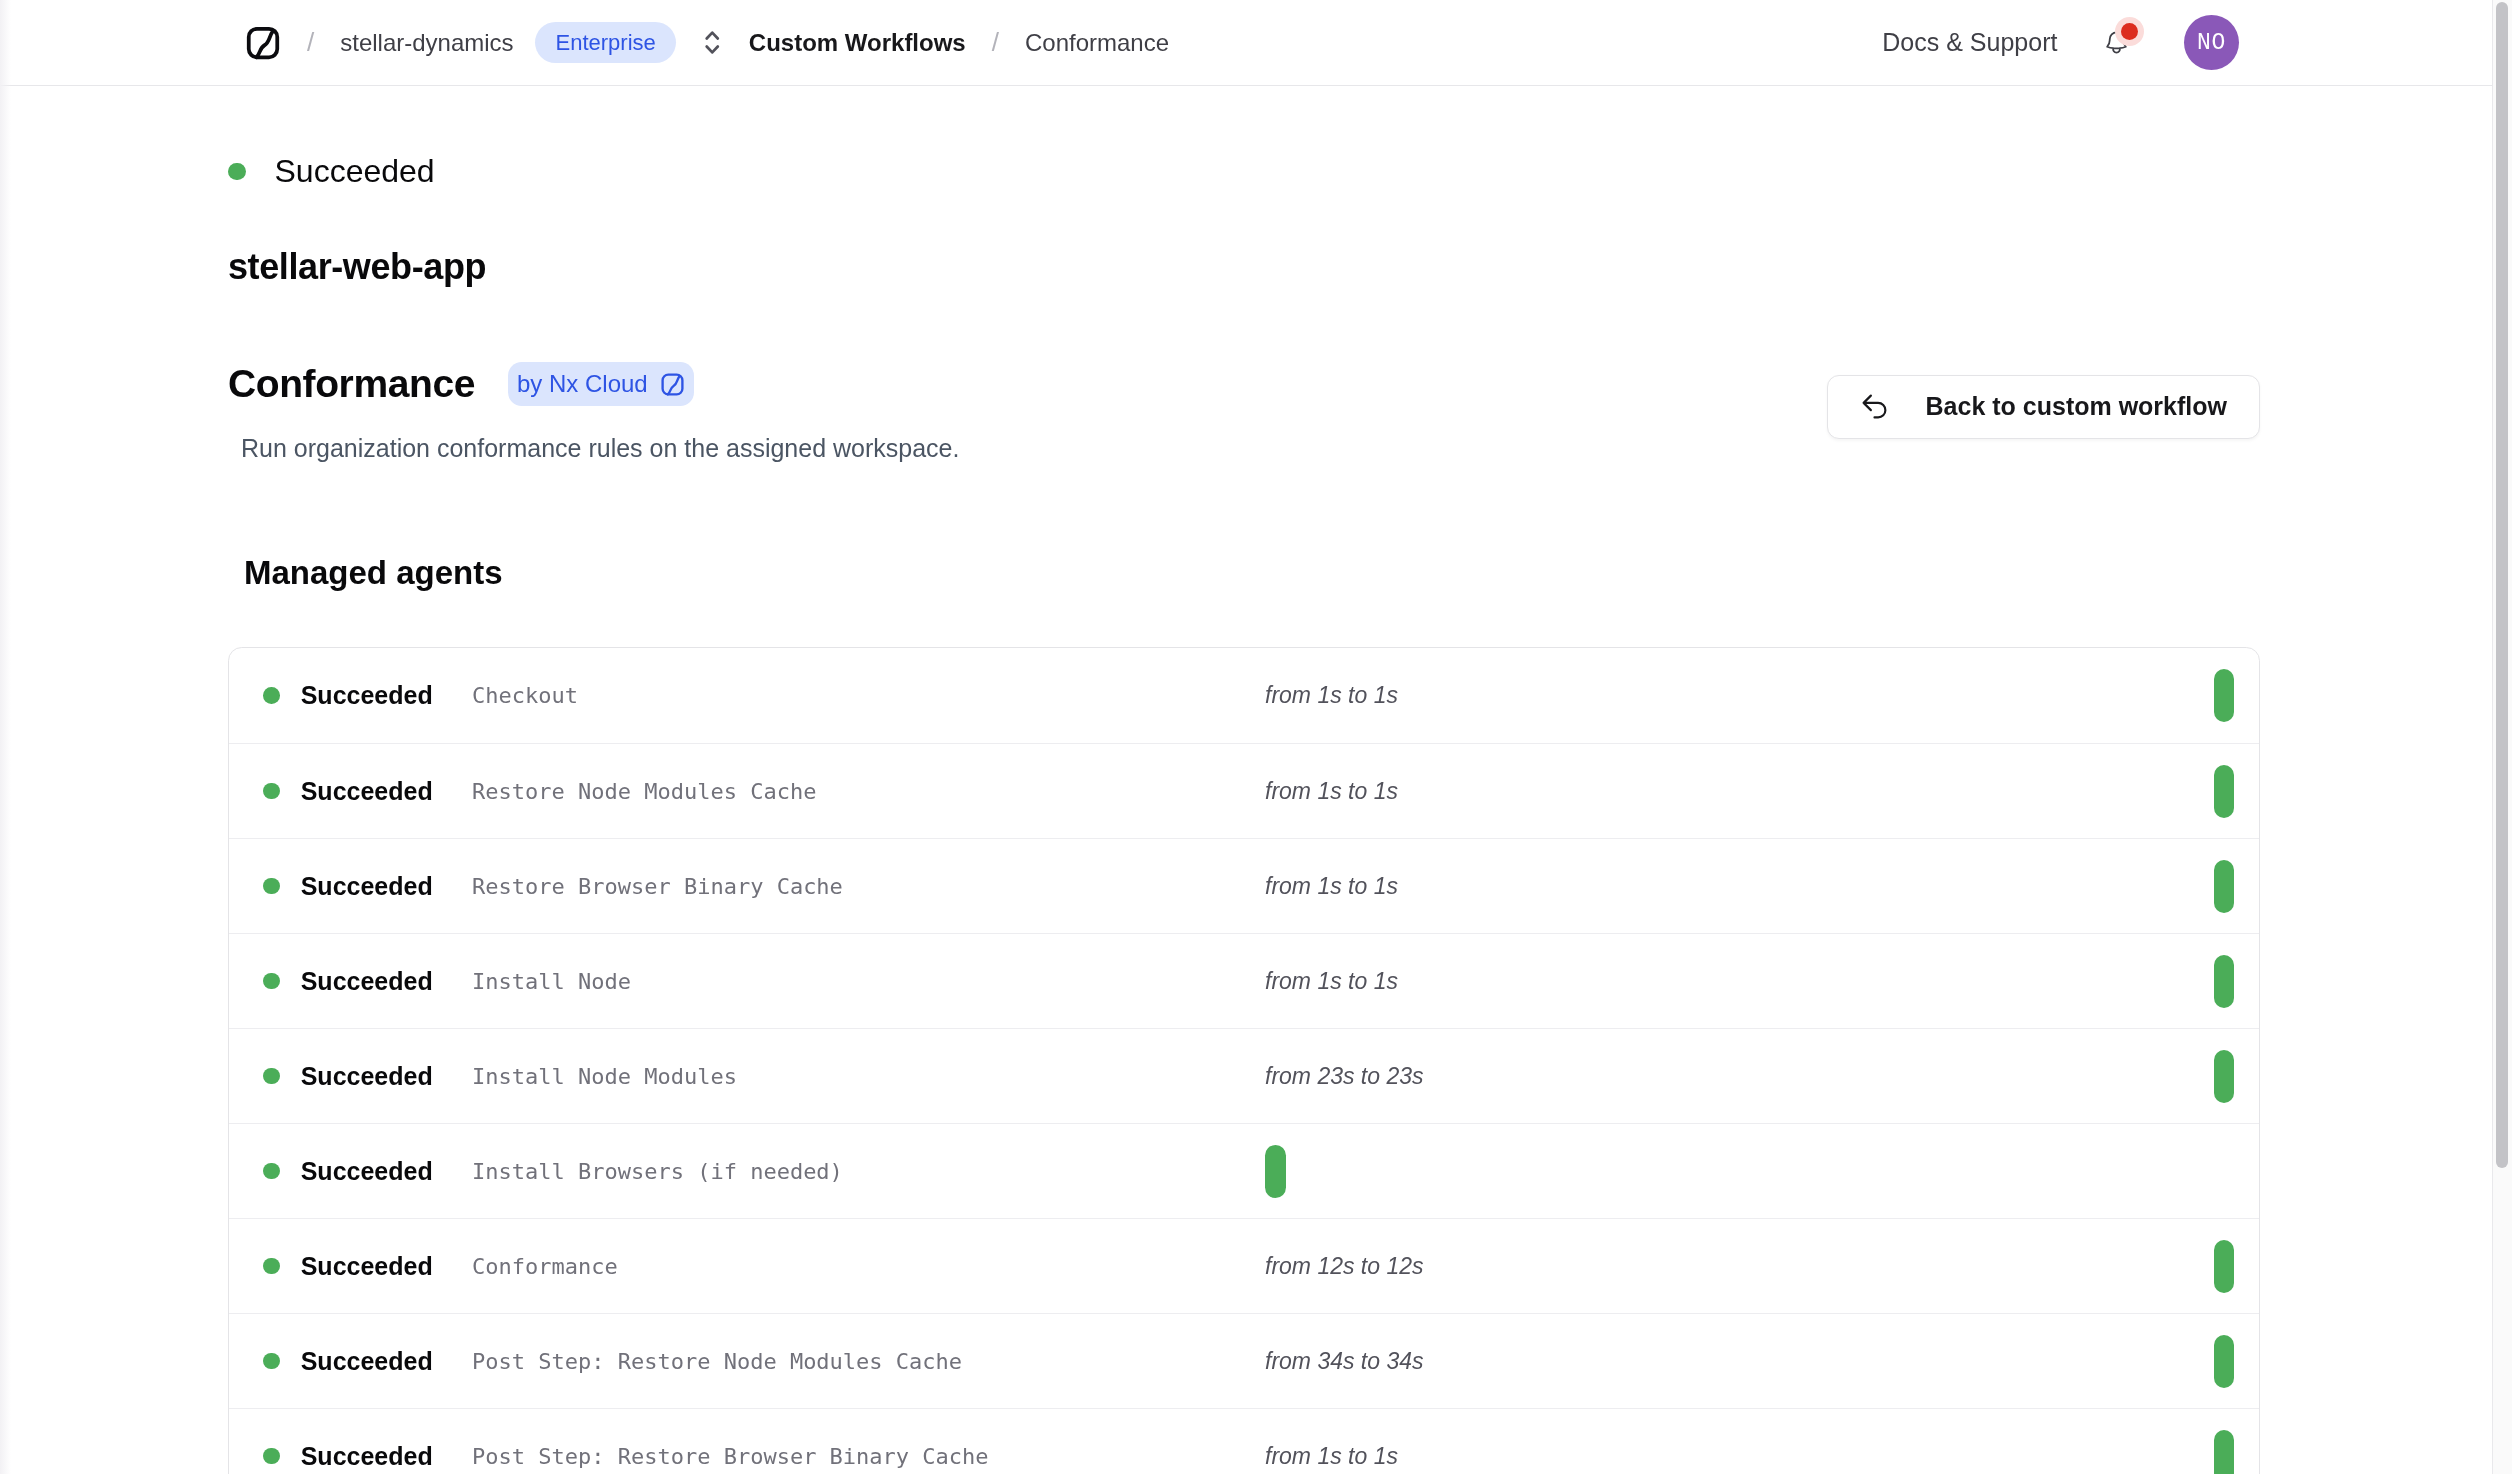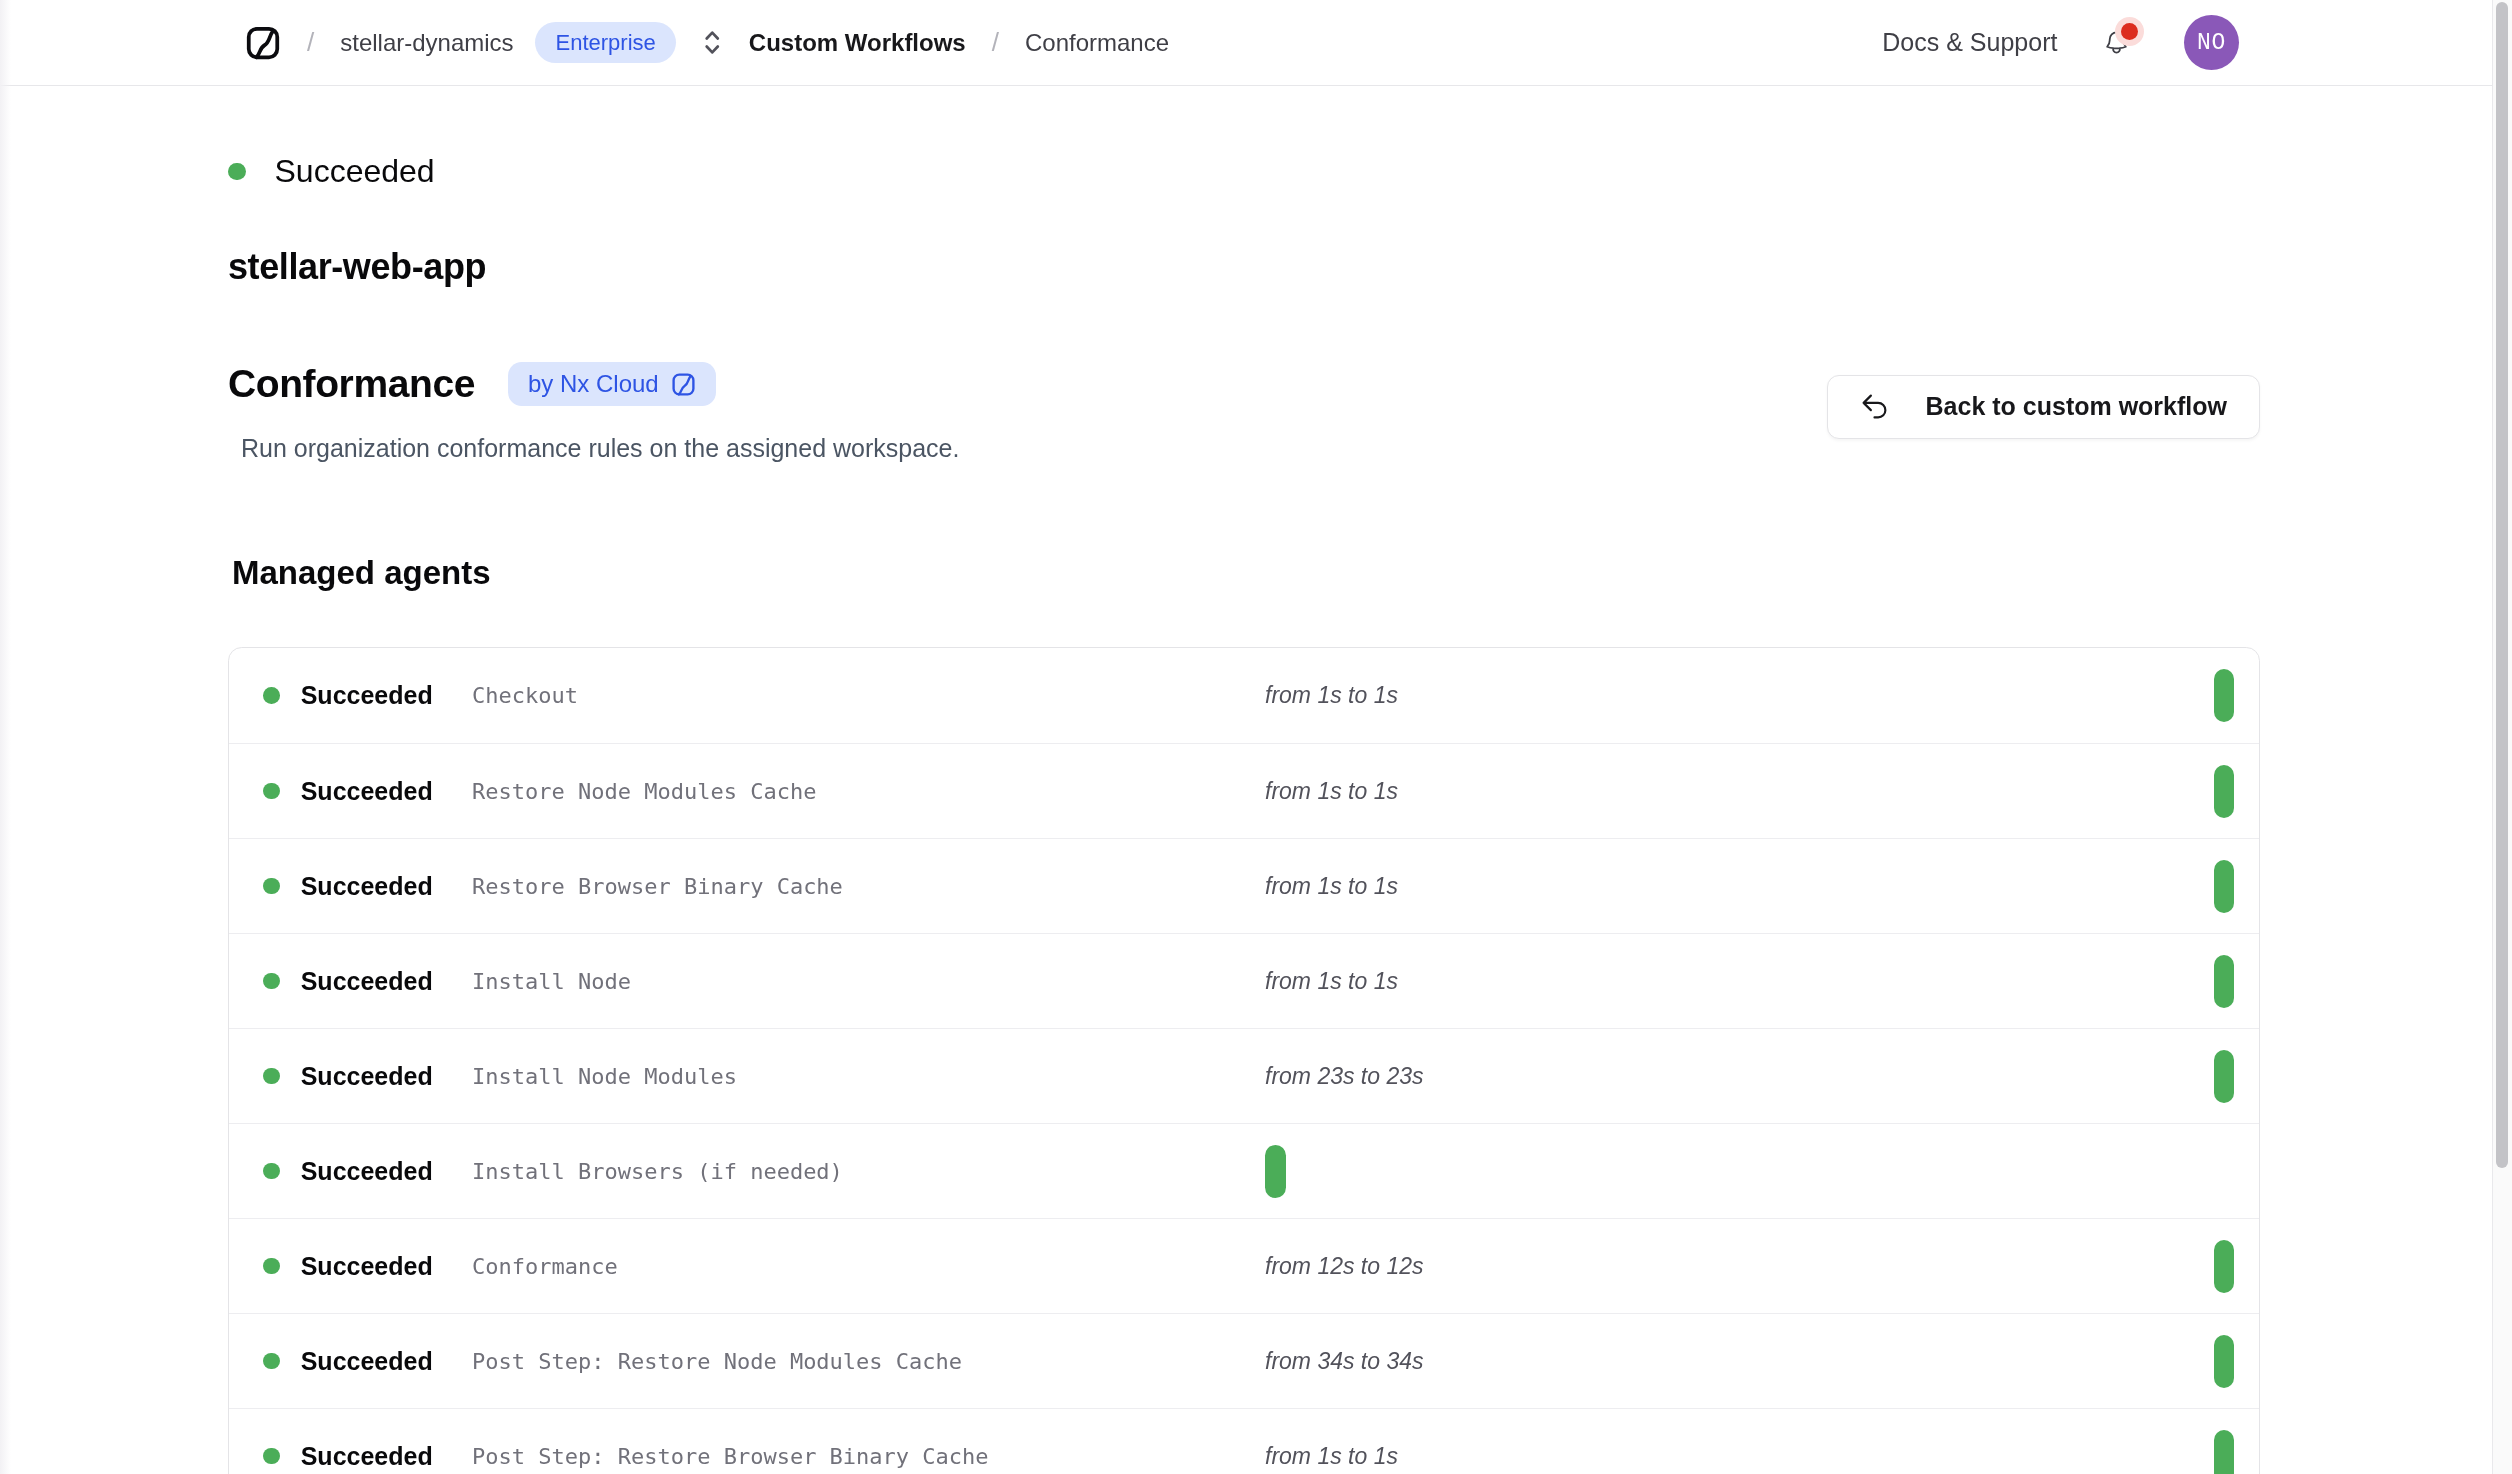--- a/index.html
+++ b/index.html
@@ -68,34 +68,34 @@
   }
   .dot-lg { width:17.5px; height:17.5px; border-radius:50%; background:var(--success); flex:none; }
   h1 {
     margin:56px 0 0; font-size:36px; font-weight:700; color:#09090b; letter-spacing:-0.4px;
   }
   .section-row { margin-top:73px; display:flex; justify-content:space-between; align-items:flex-start; }
   .h2-row { display:flex; align-items:center; gap:33px; }
   h2 { margin:0; font-size:39px; font-weight:700; color:#09090b; letter-spacing:-0.4px; line-height:46px; }
   .badge-nx {
     background:var(--badge_bg); color:var(--badge_text);
-    font-size:24px; height:44px; padding:0 20px; border-radius:13.7px;
+    font-size:24px; height:44px; padding:0 9px; border-radius:13.7px;
     display:flex; align-items:center; gap:12px; font-weight:500; cursor:pointer;
   }
   .badge-nx svg { width:25px; height:25px; }
   .subtitle { margin:27px 13px 0; font-size:25px; color:#4b5563; }
   .back-btn {
     margin-top:13.7px; height:64px; padding:0 32px;
     border:1.5px solid #e4e4e7; border-radius:12px; background:#fff;
     display:flex; align-items:center; gap:37px;
     font-family:inherit; font-size:25px; font-weight:700; color:#18181b;
     box-shadow:0 1.5px 3px rgba(0,0,0,.04); cursor:pointer;
   }
   .back-btn svg { width:29px; height:29px; }
-  h3 { margin:91px 4px 0; font-size:33px; font-weight:700; color:#09090b; }
+  h3 { margin:91px 16px 0; font-size:33px; font-weight:700; color:#09090b; }
   
   .card {
     margin-top:55px; border:1.5px solid #e4e4e7; border-radius:13.7px;
     background:#fff; overflow:hidden; min-height:881px;
   }
   .row { height:95px; display:flex; align-items:center; padding-left:34px; cursor:pointer; }
   .row + .row { border-top:1.5px solid #ededf0; }
   .row-status { display:flex; align-items:center; gap:21px; width:209px; flex:none; }
   .dot-sm { width:16.7px; height:16.7px; border-radius:50%; background:var(--success); flex:none; }
   .row-status-label { font-size:25px; font-weight:600; color:#09090b; }

